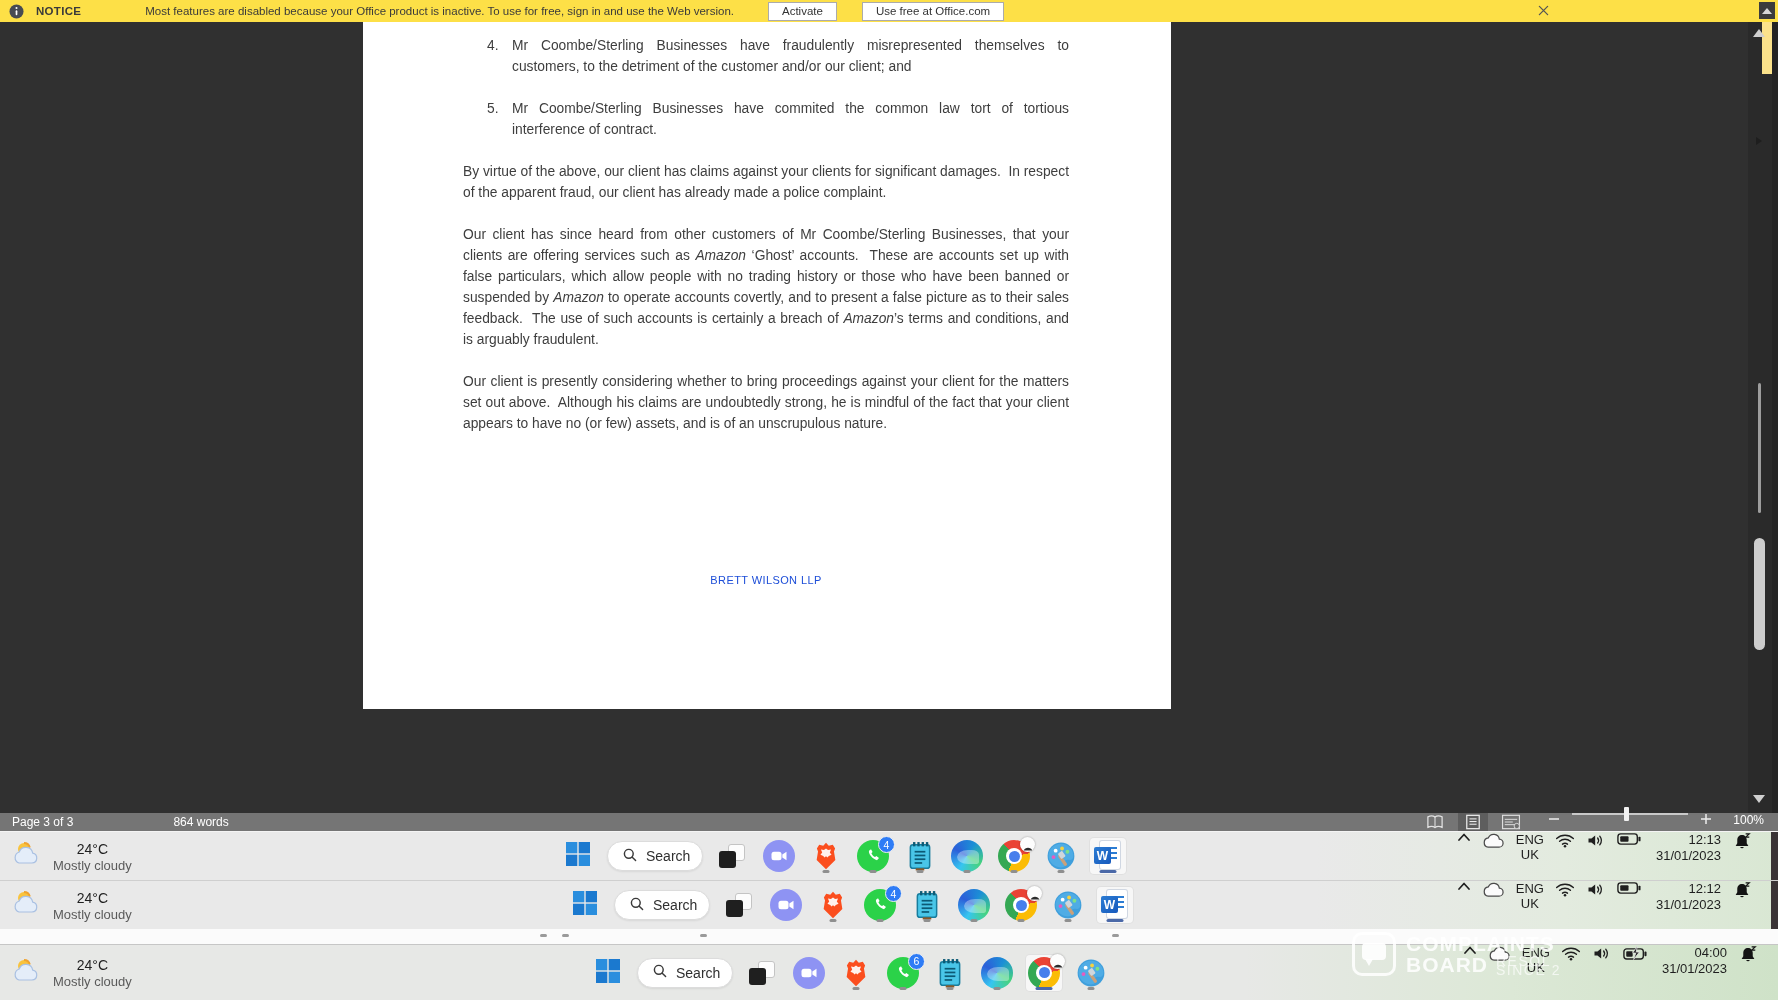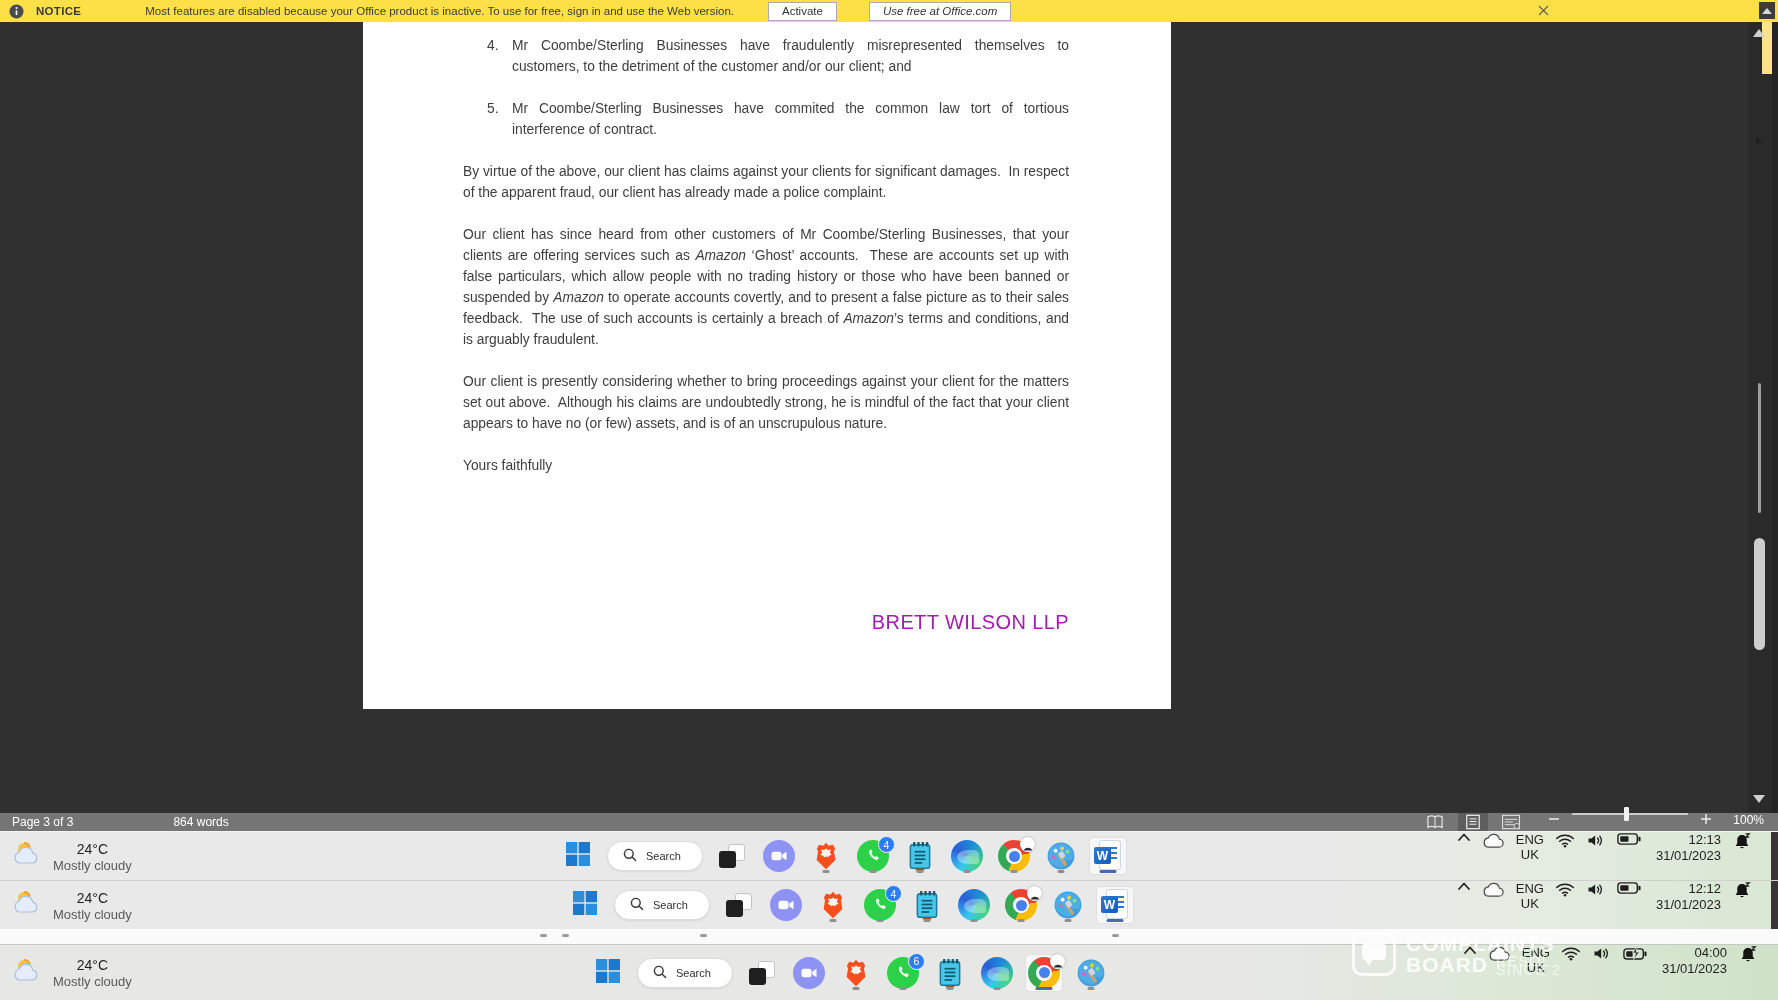--- a/index.html
+++ b/index.html
@@ -9,34 +9,34 @@
     position:relative; width:1778px; height:1000px; overflow:hidden;
     background:#2f2f2f; font-family:"Liberation Sans", sans-serif;
   }
 
   
   .notice-bar{position:absolute;top:0;left:0;width:100%;height:22px;background:#fde047;display:flex;align-items:center;z-index:6;}
   .notice-bar .info-ic{margin-left:9px;display:flex;}
   .notice-label{font-size:11.5px;font-weight:bold;color:#3a3a3a;margin-left:12px;letter-spacing:.3px;}
   .notice-msg{font-size:11.5px;color:#3a3a3a;margin-left:64px;}
   .notice-btn{height:19px;padding:0 13px;background:#fff;border:1px solid #ababab;font-size:11.5px;color:#333;margin-left:34px;cursor:pointer;}
-  .notice-btn + .notice-btn{margin-left:32px;font-style:italic;}
+  .notice-btn + .notice-btn{margin-left:25px;}
   .notice-close{position:absolute;left:1538px;top:5px;display:flex;cursor:pointer;}
   .corner-scrollbox{position:absolute;right:3px;top:2px;width:16px;height:17px;background:#3c3c3c;display:flex;align-items:center;justify-content:center;z-index:7;}
   .corner-scrollbox .tri-up{width:0;height:0;border-left:5px solid transparent;border-right:5px solid transparent;border-bottom:6px solid #d8d8d8;}
 
   
   .doc-area{position:absolute;top:22px;left:0;width:100%;height:791px;background:#303030;}
   .page{position:absolute;left:363px;top:0;width:808px;height:687px;background:#fff;padding:13px 102px 0 100px;}
   .doc-block{font-size:13.8px;line-height:21px;color:#3e3e3e;text-align:justify;margin-bottom:21px;}
   .doc-block.numbered{display:flex;}
   .doc-block .num{flex:none;width:25px;margin-left:24px;}
   .doc-block .ntxt{flex:1;text-align:justify;}
   .doc-block.closing{text-align:left;}
-  .doc-block.signature{margin-top:136px;text-align:right;font-size:20px;color:#a21caf;letter-spacing:.4px;}
+  .doc-block.signature{margin-top:136px;text-align:center;font-size:11px;color:#1d4ed8;letter-spacing:.4px;}
 
   
   .vscroll{position:absolute;left:1748px;top:0;width:24px;height:100%;background:#2a2a2a;}
   .edge-strip{position:absolute;right:0;top:0;width:6px;height:100%;background:#242424;}
   .yellow-corner{position:absolute;right:0;top:0;width:10px;height:52px;background:#fbe28b;}
   .sb-up{position:absolute;left:5px;top:7px;width:0;height:0;border-left:6px solid transparent;border-right:6px solid transparent;border-bottom:8px solid #cfcfcf;cursor:pointer;}
   .sb-mark{position:absolute;left:8px;top:115px;width:0;height:0;border-top:4px solid transparent;border-bottom:4px solid transparent;border-left:6px solid #1e1e1e;}
   .sb-line{position:absolute;left:10px;top:361px;width:3px;height:130px;background:#9d9d9d;border-radius:2px;}
   .sb-thumb{position:absolute;left:6px;top:516px;width:11px;height:112px;background:#cdcdcd;border-radius:6px;cursor:grab;}
   .sb-down{position:absolute;left:5px;bottom:10px;width:0;height:0;border-left:6px solid transparent;border-right:6px solid transparent;border-top:8px solid #cfcfcf;cursor:pointer;}
@@ -70,21 +70,21 @@
   .taskbar[data-tb="0"] .apps{left:560px;}
   .taskbar[data-tb="1"] .apps{left:567px;}
   .taskbar[data-tb="2"] .apps{left:590px;}
 
   .tb-app{position:relative;width:36px;height:36px;display:flex;align-items:center;justify-content:center;border-radius:4px;cursor:pointer;}
   .tb-app.active{background:#f7f7f7;box-shadow:0 0 0 1px #e0e0e0;}
   .ind{position:absolute;bottom:1px;left:50%;transform:translateX(-50%);width:7px;height:3px;border-radius:2px;background:#8f8f8f;}
   .ind.on{width:17px;background:#4b69a8;}
   .badge{position:absolute;top:-2px;right:-4px;min-width:17px;height:17px;border-radius:9px;background:#2e7cf6;border:1.5px solid #f0f0f0;color:#fff;font-size:10.5px;display:flex;align-items:center;justify-content:center;padding:0 2px;}
 
-  .search-pill{display:flex;align-items:center;gap:8px;width:96px;height:30px;border-radius:16px;background:#fff;border:1px solid #dcdcdc;box-shadow:0 1px 2px rgba(0,0,0,.08);padding-left:14px;font-size:11px;color:#2f2f2f;cursor:pointer;}
+  .search-pill{display:flex;align-items:center;gap:8px;width:96px;height:30px;border-radius:16px;background:#fff;border:1px solid #dcdcdc;box-shadow:0 1px 2px rgba(0,0,0,.08);padding-left:14px;font-size:14px;color:#2f2f2f;cursor:pointer;}
 
   
   .tv-back{position:absolute;right:5px;top:6px;width:17px;height:17px;background:#fdfdfd;border:1px solid #c4c4c4;border-radius:3px;}
   .tv-front{position:absolute;left:5px;bottom:6px;width:17px;height:17px;background:#1f1f1f;border-radius:3px;}
   .zm{width:32px;height:32px;border-radius:50%;background:#8e93f3;display:flex;align-items:center;justify-content:center;}
   .wa{width:32px;height:32px;border-radius:50%;background:#2bd249;display:flex;align-items:center;justify-content:center;}
   .ch{position:relative;width:32px;height:32px;border-radius:50%;background:conic-gradient(from -40deg,#ea4335 0 120deg,#fbbc05 120deg 240deg,#34a853 240deg 360deg);}
   .ch::before{content:"";position:absolute;inset:8px;background:#fff;border-radius:50%;}
   .ch::after{content:"";position:absolute;inset:10.5px;background:#477fec;border-radius:50%;}
   .ch-over{position:absolute;top:-1px;right:-3px;width:15px;height:15px;border-radius:50%;background:#fdfdfd;box-shadow:0 0 2px rgba(0,0,0,.35);display:flex;align-items:flex-end;justify-content:center;}
@@ -148,21 +148,20 @@
           <span class="num">4.</span>
           <span class="ntxt"><span>Mr Coombe/Sterling Businesses have fraudulently misrepresented themselves to customers, to the detriment of the customer and/or our client; and</span></span>
         </div>
         <div class="doc-block numbered">
           <span class="num">5.</span>
           <span class="ntxt"><span>Mr Coombe/Sterling Businesses have commited the common law tort of tortious interference of contract.</span></span>
         </div>
         <div class="doc-block para"><span>By virtue of the above, our client has claims against your clients for significant damages.&nbsp; In respect of the apparent fraud, our client has already made a police complaint.</span></div>
         <div class="doc-block para"><span>Our client has since heard from other customers of Mr Coombe/Sterling Businesses, that your clients are offering services such as </span><i>Amazon</i><span> ‘Ghost’ accounts.&nbsp; These are accounts set up with false particulars, which allow people with no trading history or those who have been banned or suspended by </span><i>Amazon</i><span> to operate accounts covertly, and to present a false picture as to their sales feedback.&nbsp; The use of such accounts is certainly a breach of </span><i>Amazon</i><span>’s terms and conditions, and is arguably fraudulent.</span></div>
         <div class="doc-block para"><span>Our client is presently considering whether to bring proceedings against your client for the matters set out above.&nbsp; Although his claims are undoubtedly strong, he is mindful of the fact that your client appears to have no (or few) assets, and is of an unscrupulous nature.</span></div>
-        <div class="doc-block closing"><span>Yours faithfully</span></div>
         <div class="doc-block signature"><span>BRETT WILSON LLP</span></div>
       </div>
     <div class="edge-strip"></div>
     <div class="vscroll">
       <div class="yellow-corner"></div>
       <div class="sb-up"></div>
       <div class="sb-mark"></div>
       <div class="sb-line"></div>
       <div class="sb-thumb"></div>
       <div class="sb-down"></div>

